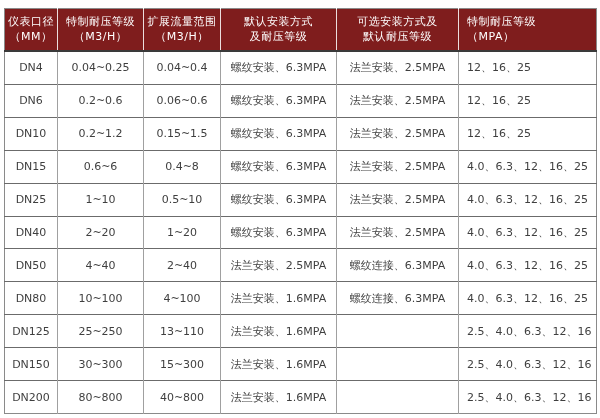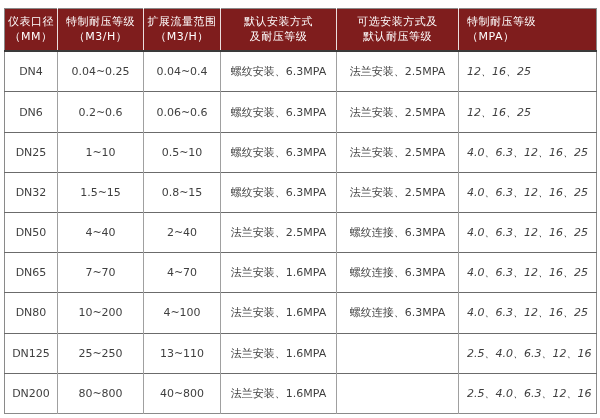--- a/index.html
+++ b/index.html
@@ -49,21 +49,21 @@
     vertical-align: middle;
     padding: 0 2px;
     border-left: 1px solid #a0a0a0;
     border-top: 1px solid #6b6b6b;
     background: #ffffff;
     white-space: nowrap;
     overflow: hidden;
   }
   td:first-child { border-left: none; margin-top: 8px; }
   tbody tr:first-child td { border-top: none; }
-  td.l { text-align: left; padding-left: 8px; font-style: italic; }
+  td.l { text-align: left; padding-left: 8px; }
 </style>
 </head>
 <body>
 
 <div class="page">
   <table class="spec">
     <colgroup>
       <col style="width:53px">
       <col style="width:86px">
       <col style="width:77px">
@@ -110,63 +110,79 @@
       </tr>
       <tr>
         <td>DN6</td>
         <td>0.2~0.6</td>
         <td>0.06~0.6</td>
         <td>螺纹安装、6.3MPA</td>
         <td>法兰安装、2.5MPA</td>
         <td class="l">12、16、25</td>
       </tr>
       <tr>
+        <td>DN10</td>
+        <td>0.2~1.2</td>
+        <td>0.15~1.5</td>
+        <td>螺纹安装、6.3MPA</td>
+        <td>法兰安装、2.5MPA</td>
+        <td class="l">12、16、25</td>
+      </tr>
+      <tr>
+        <td>DN15</td>
+        <td>0.6~6</td>
+        <td>0.4~8</td>
+        <td>螺纹安装、6.3MPA</td>
+        <td>法兰安装、2.5MPA</td>
+        <td class="l">4.0、6.3、12、16、25</td>
+      </tr>
+      <tr>
         <td>DN25</td>
         <td>1~10</td>
         <td>0.5~10</td>
         <td>螺纹安装、6.3MPA</td>
         <td>法兰安装、2.5MPA</td>
         <td class="l">4.0、6.3、12、16、25</td>
       </tr>
       <tr>
-        <td>DN32</td>
-        <td>1.5~15</td>
-        <td>0.8~15</td>
+        <td>DN40</td>
+        <td>2~20</td>
+        <td>1~20</td>
         <td>螺纹安装、6.3MPA</td>
         <td>法兰安装、2.5MPA</td>
         <td class="l">4.0、6.3、12、16、25</td>
       </tr>
       <tr>
         <td>DN50</td>
         <td>4~40</td>
         <td>2~40</td>
         <td>法兰安装、2.5MPA</td>
         <td>螺纹连接、6.3MPA</td>
         <td class="l">4.0、6.3、12、16、25</td>
       </tr>
       <tr>
-        <td>DN65</td>
-        <td>7~70</td>
-        <td>4~70</td>
-        <td>法兰安装、1.6MPA</td>
-        <td>螺纹连接、6.3MPA</td>
-        <td class="l">4.0、6.3、12、16、25</td>
-      </tr>
-      <tr>
         <td>DN80</td>
-        <td>10~200</td>
+        <td>10~100</td>
         <td>4~100</td>
         <td>法兰安装、1.6MPA</td>
         <td>螺纹连接、6.3MPA</td>
         <td class="l">4.0、6.3、12、16、25</td>
       </tr>
       <tr>
         <td>DN125</td>
         <td>25~250</td>
         <td>13~110</td>
+        <td>法兰安装、1.6MPA</td>
+        <td></td>
+        <td class="l">2.5、4.0、6.3、12、16</td>
+      </tr>
+      <tr>
+        <td>DN150</td>
+        <td>30~300</td>
+        <td>15~300</td>
         <td>法兰安装、1.6MPA</td>
         <td></td>
         <td class="l">2.5、4.0、6.3、12、16</td>
       </tr>
       <tr>
         <td>DN200</td>
         <td>80~800</td>
         <td>40~800</td>
         <td>法兰安装、1.6MPA</td>
         <td></td>

